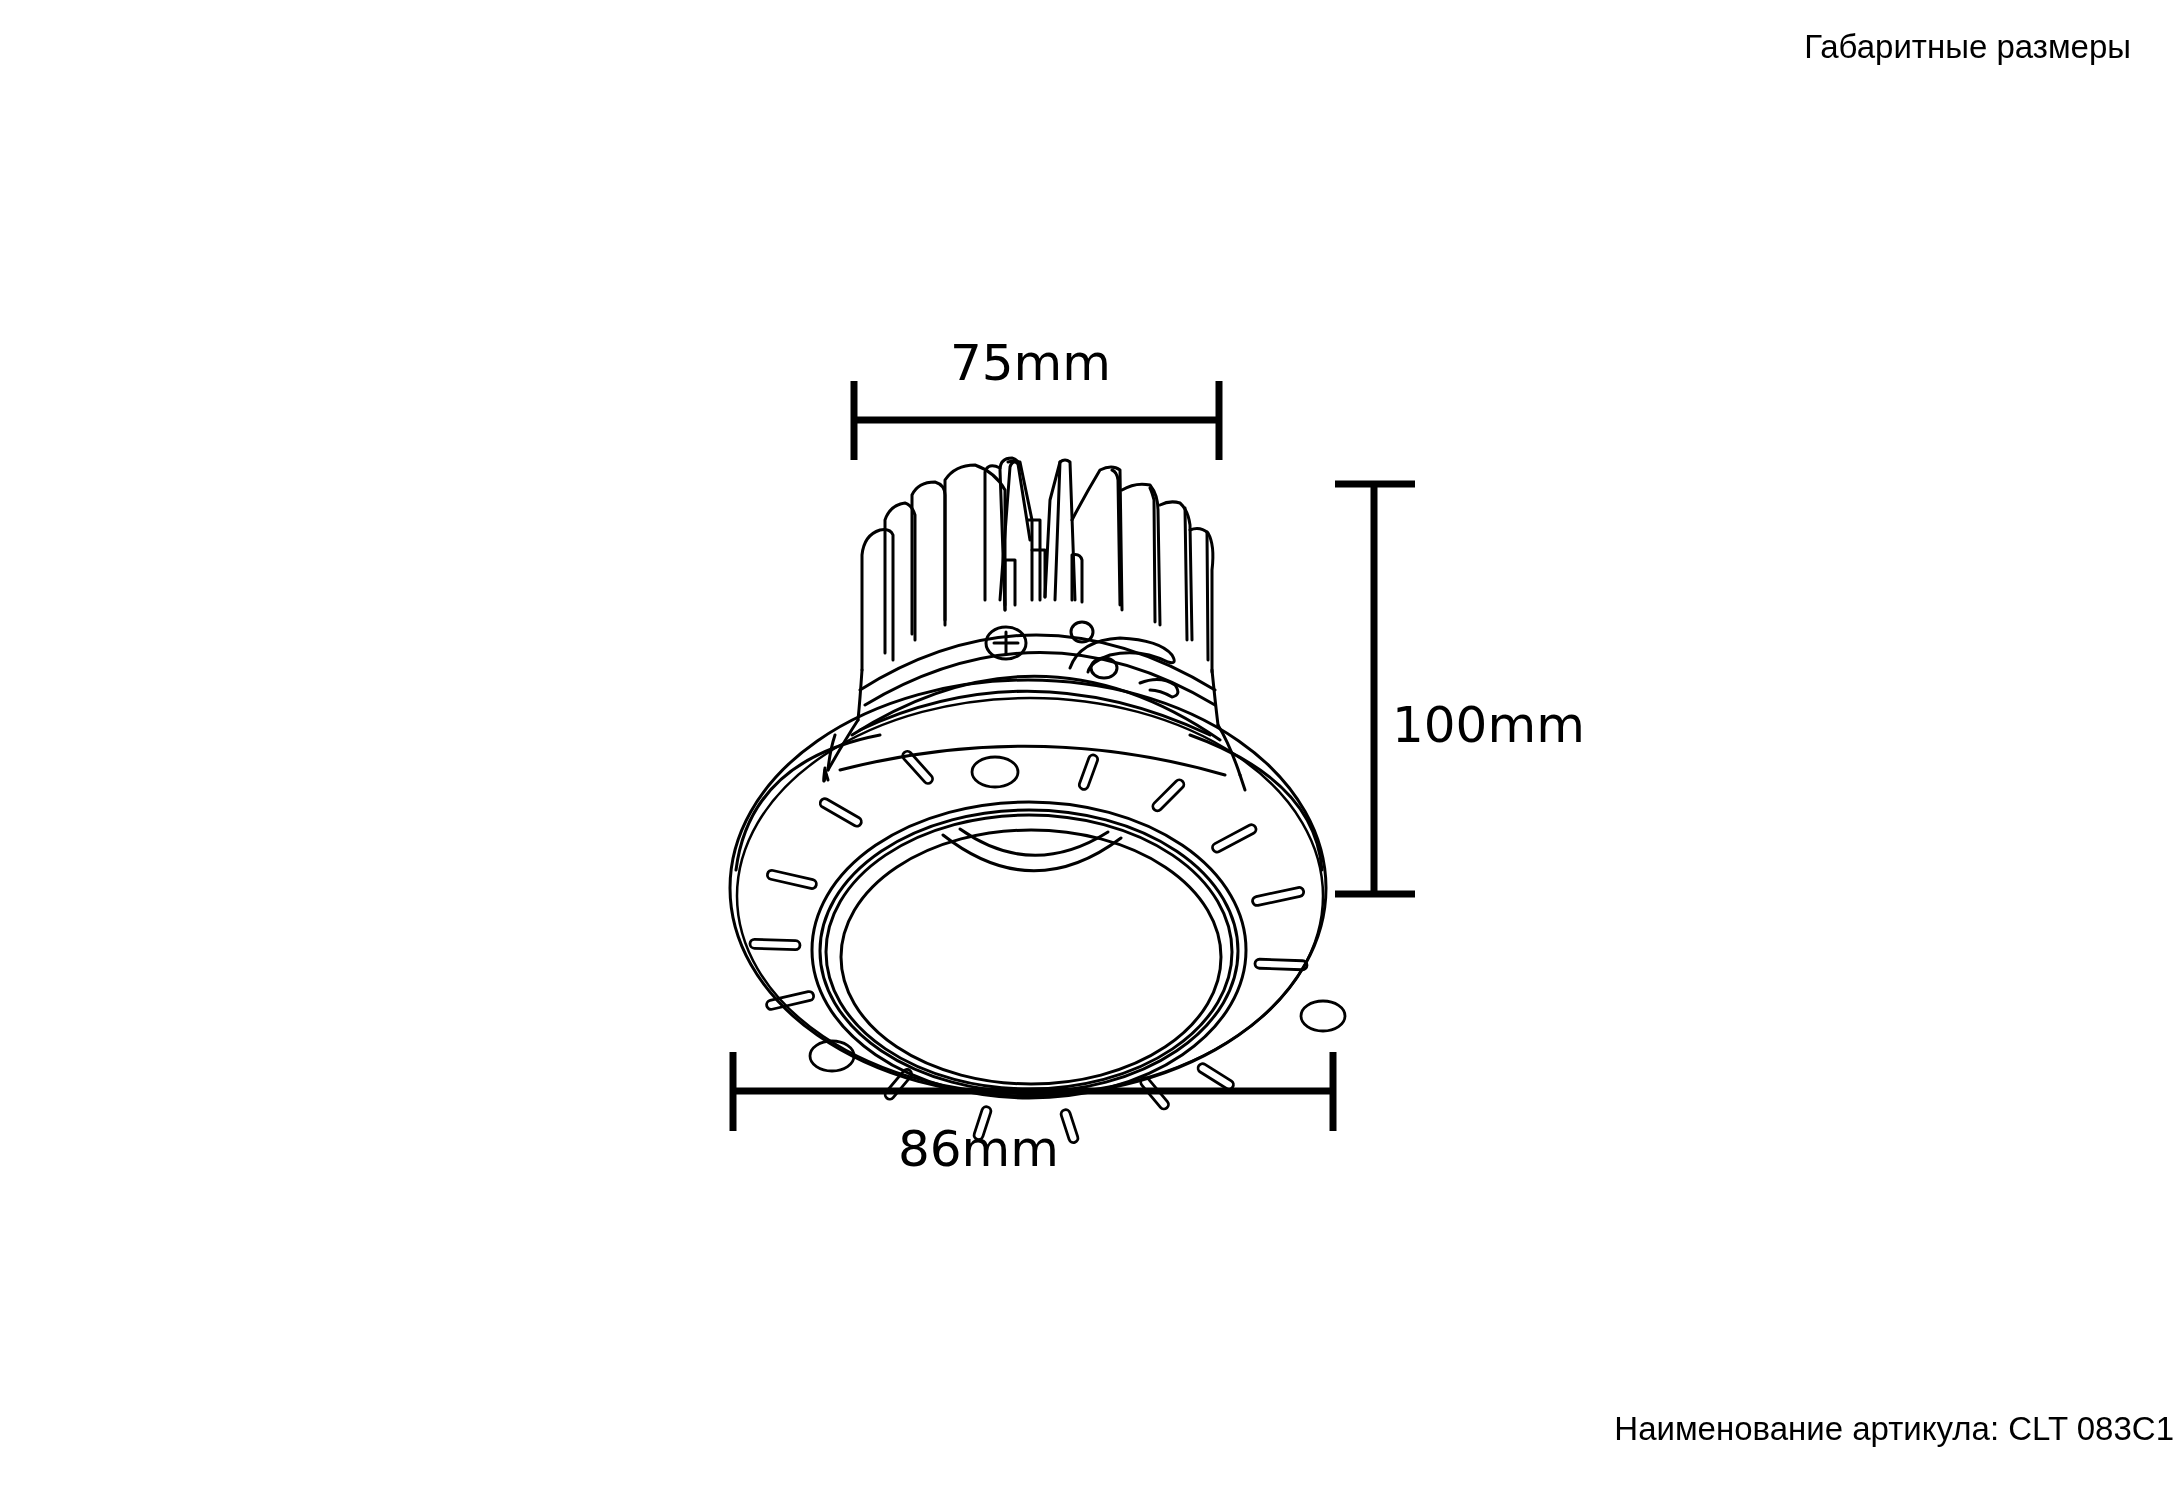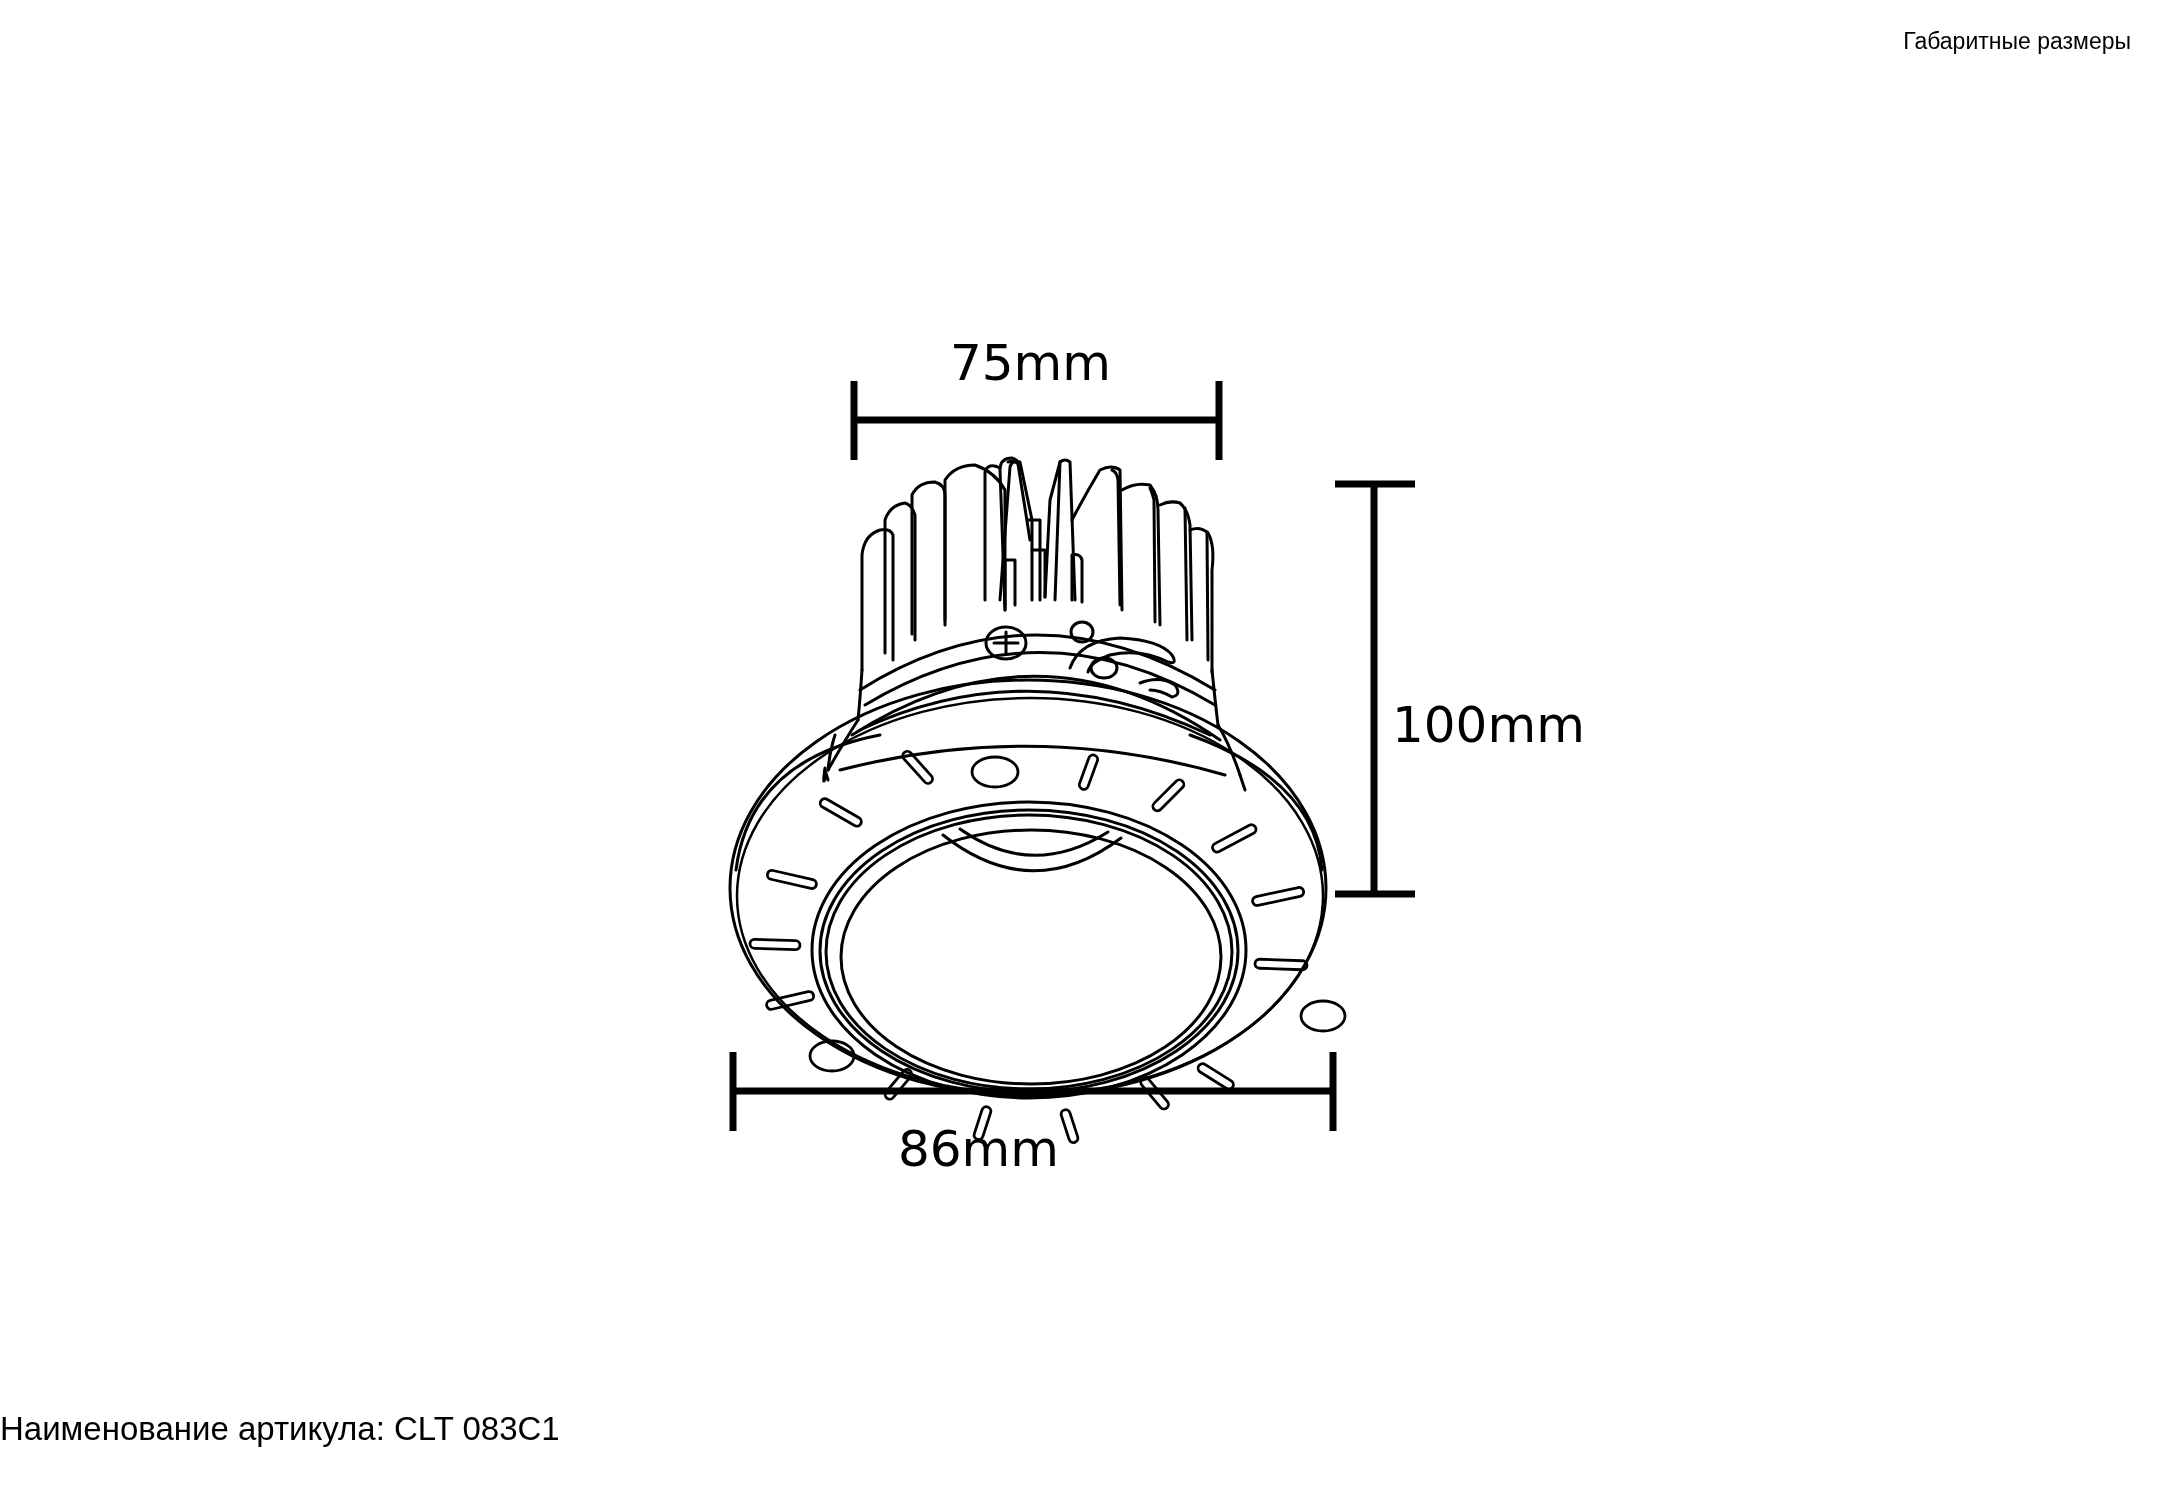--- a/index.html
+++ b/index.html
@@ -1,18 +1,18 @@
 <!DOCTYPE html>
 <html><head>
 <meta charset="utf-8">
 <style>
   html, body { margin: 0; padding: 0; background: #ffffff; }
   body { width: 2174px; height: 1500px; position: relative; overflow: hidden; font-family: "Liberation Sans", sans-serif; color: #000; }
-  .page-title { position: absolute; top: 28px; right: 43px; font-size: 23px; font-family: "Liberation Sans", sans-serif; white-space: nowrap; }
-  .article { position: absolute; top: 1410px; left: 0; width: 2174px; text-align: left; font-size: 33px; font-family: "Liberation Sans", sans-serif; white-space: nowrap; }
+  .page-title { position: absolute; top: 28px; right: 43px; font-size: 33px; font-family: "Liberation Sans", sans-serif; white-space: nowrap; }
+  .article { position: absolute; top: 1410px; left: 0; width: 2174px; text-align: right; font-size: 33px; font-family: "Liberation Sans", sans-serif; white-space: nowrap; }
   .dim-label { position: absolute; font-family: "DejaVu Sans", sans-serif; font-size: 50px; white-space: nowrap; line-height: 1; }
   .dim-top { left: 950px; top: 338px; }
   .dim-right { left: 1392px; top: 656px; margin-top: 44px; }
   .dim-bottom { left: 898px; top: 1124px; }
   svg.drawing { position: absolute; left: 0; top: 0; }
 </style>
 </head>
 <body>
 
 <div class="page-title">Габаритные размеры</div>

